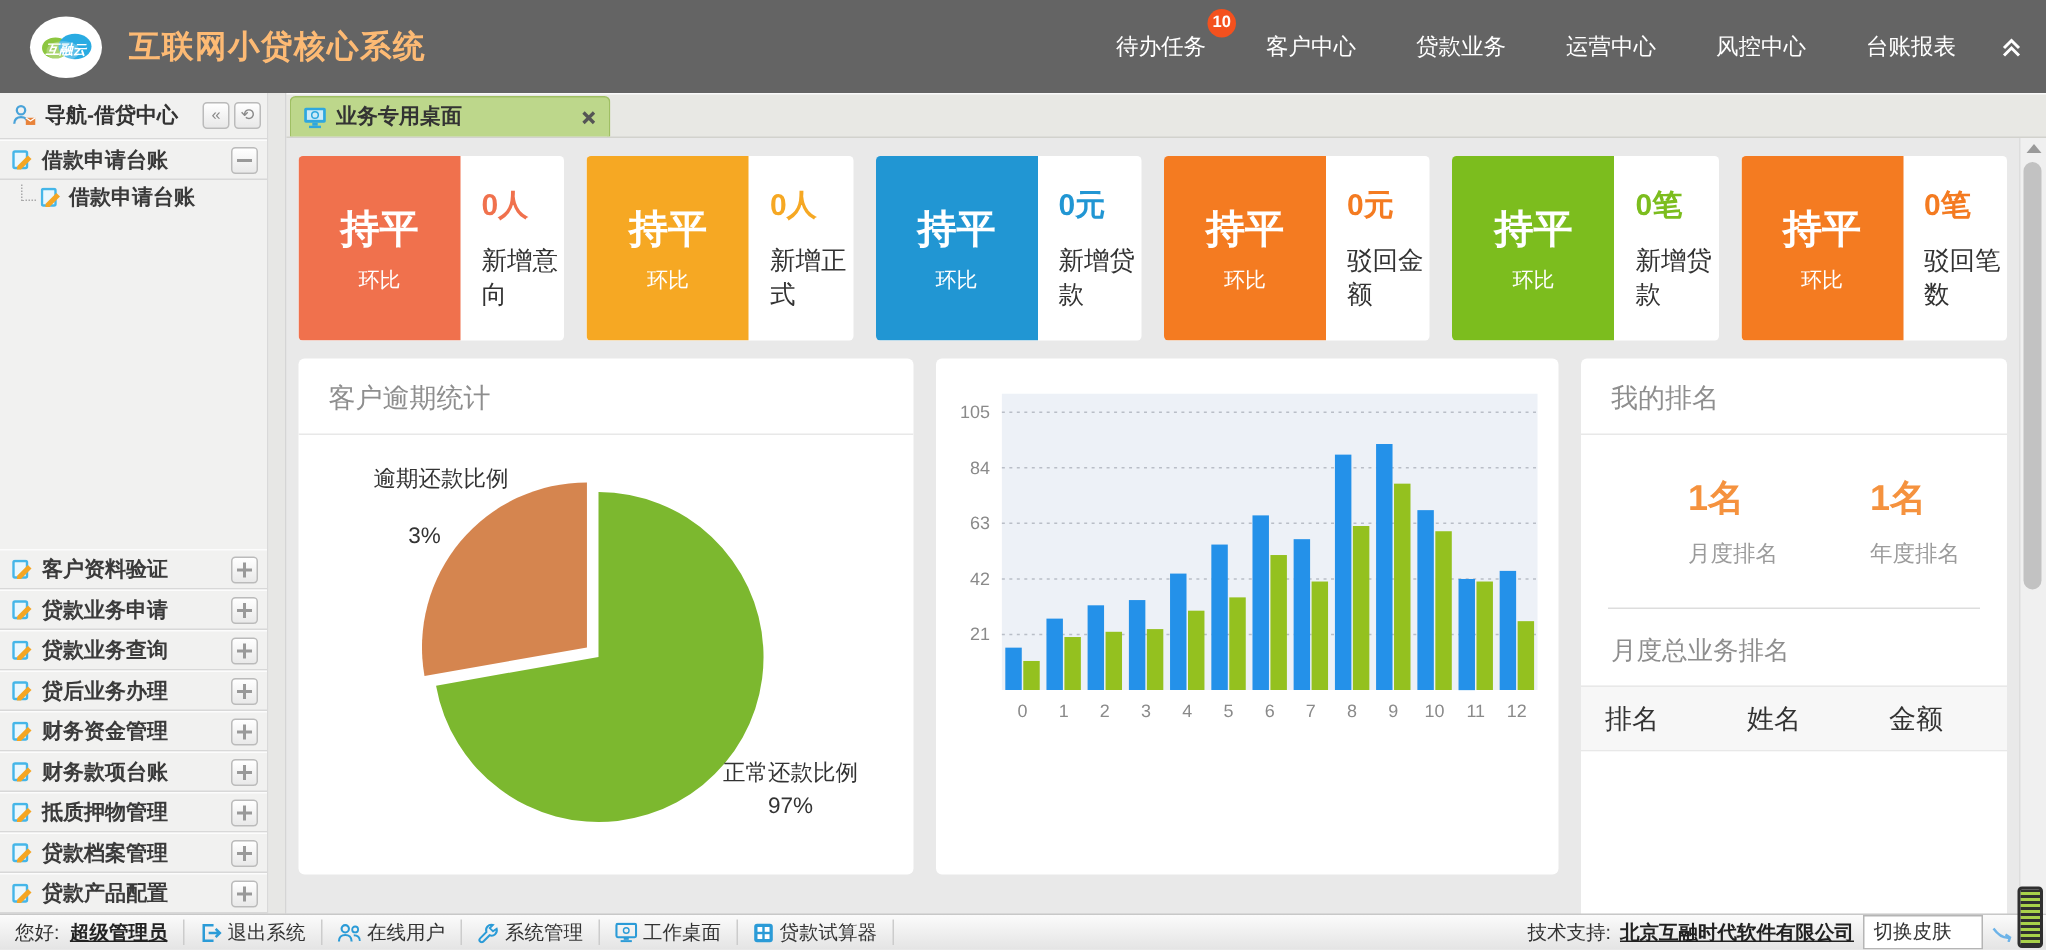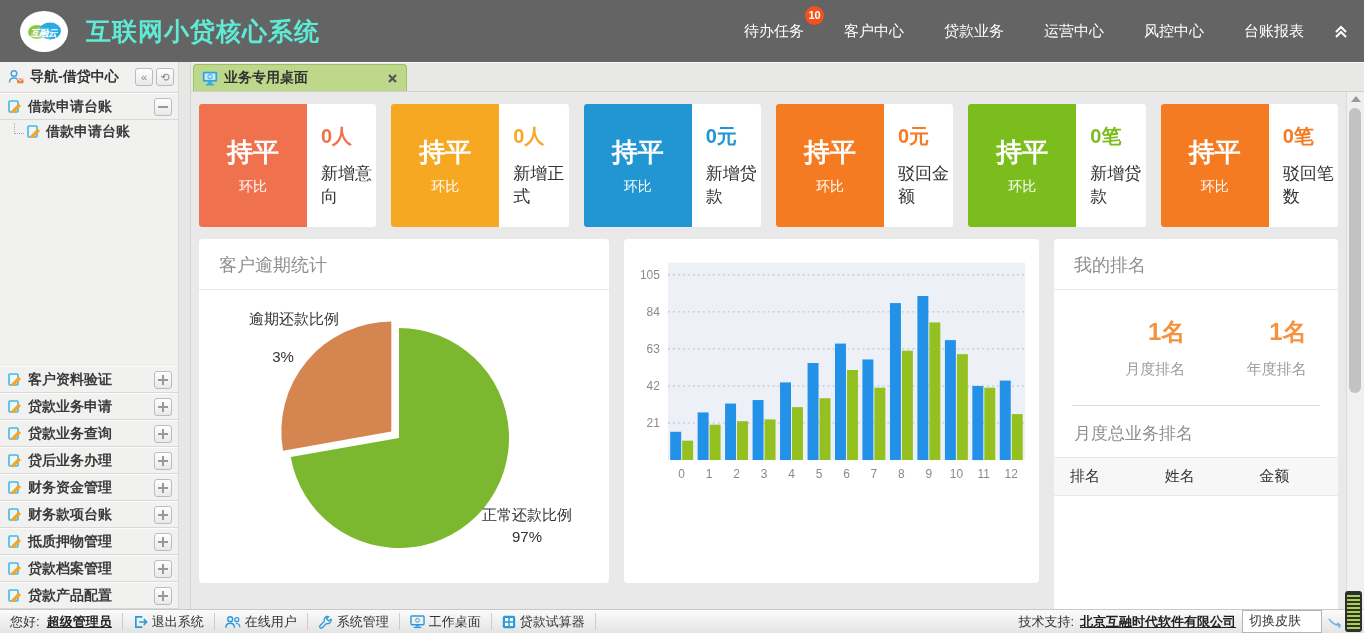--- a/index.html
+++ b/index.html
@@ -3,21 +3,21 @@
 <meta charset="utf-8">
 <style>
   html,body{margin:0;padding:0;width:1364px;height:633px;overflow:hidden;
     font-family:"Liberation Sans","DejaVu Sans",sans-serif;background:#e9e9e9;}
   .app{width:1364px;height:633px;display:flex;flex-direction:column;}
 
   
   .topbar{height:62px;background:#646464;display:flex;align-items:center;flex:0 0 62px;}
   .logo{width:48px;height:41px;background:#fff;border-radius:50%;margin-left:20px;
     display:flex;align-items:center;justify-content:center;flex:0 0 48px;}
-  .app-title{color:#5eead4;font-size:25px;font-weight:bold;margin:0 0 0 18px;letter-spacing:1px;}
+  .app-title{color:#fdba74;font-size:21px;font-weight:bold;margin:0 0 0 18px;letter-spacing:1px;}
   .mainnav{display:flex;align-items:center;gap:40px;margin-left:auto;margin-right:28px;}
   .nav-item{color:#fff;font-size:15px;position:relative;cursor:pointer;white-space:nowrap;}
   .badge{position:absolute;top:-16px;right:-20px;background:#f4511e;color:#fff;font-size:11px;
     min-width:13px;height:19px;line-height:19px;border-radius:50%;padding:0 3px;text-align:center;font-weight:bold;}
   .hdr-collapse{margin-right:14px;cursor:pointer;display:flex;align-items:center;}
 
   
   .main-row{flex:1;display:flex;min-height:0;}
 
   
@@ -84,27 +84,27 @@
   .bar-panel{flex:1;height:344px;}
   .rank-panel{width:284px;flex:0 0 284px;height:440px;display:flex;flex-direction:column;}
   .panel-body{position:relative;}
   .year-select{margin-left:auto;border:1px solid #9aa4ad;border-radius:3px;padding:2px 8px;
     font-size:14px;color:#333;display:flex;align-items:center;gap:7px;cursor:pointer;background:#fff;}
   .caret-down{width:0;height:0;border-left:4px solid transparent;border-right:4px solid transparent;
     border-top:5px solid #333;}
 
   
   .rank-stats{display:flex;justify-content:space-evenly;padding:26px 10px 16px 10px;}
-  .rank-stat{text-align:right;margin-left:40px;}
+  .rank-stat{text-align:left;margin-left:40px;}
   .rank-val{font-size:24px;font-weight:bold;color:#f5923e;}
   .rank-cap{font-size:15px;color:#9b9b9b;margin-top:12px;}
   .rank-divider{border:none;border-top:1px solid #ddd;margin:10px 18px 0 18px;}
   .rank-subtitle{font-size:17px;color:#8e8e8e;padding:16px 20px 12px 20px;}
   .rank-table-head{display:flex;background:#f7f7f7;border-top:1px solid #e8e8e8;border-bottom:1px solid #e8e8e8;}
-  .rank-th{flex:1;font-size:15px;color:#333;padding:9px 0 9px 16px;}
+  .rank-th{flex:1;font-size:18px;color:#333;padding:9px 0 9px 16px;}
   .rank-table-body{flex:1;background:#fff;}
 
   
   .bottom-row .panel{height:46px;}
   .bp-overdue{width:410px;flex:0 0 410px;}
   .bp-notice{flex:1;font-style:italic;}
   .bp-third{width:284px;flex:0 0 284px;}
   .bottom-row .panel-head{border-bottom:none;}
 
   

